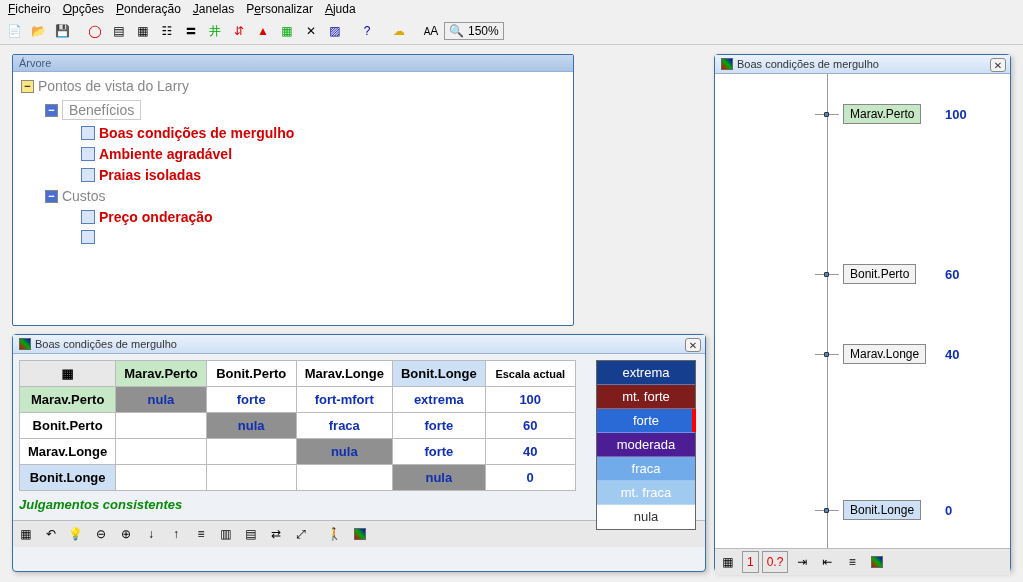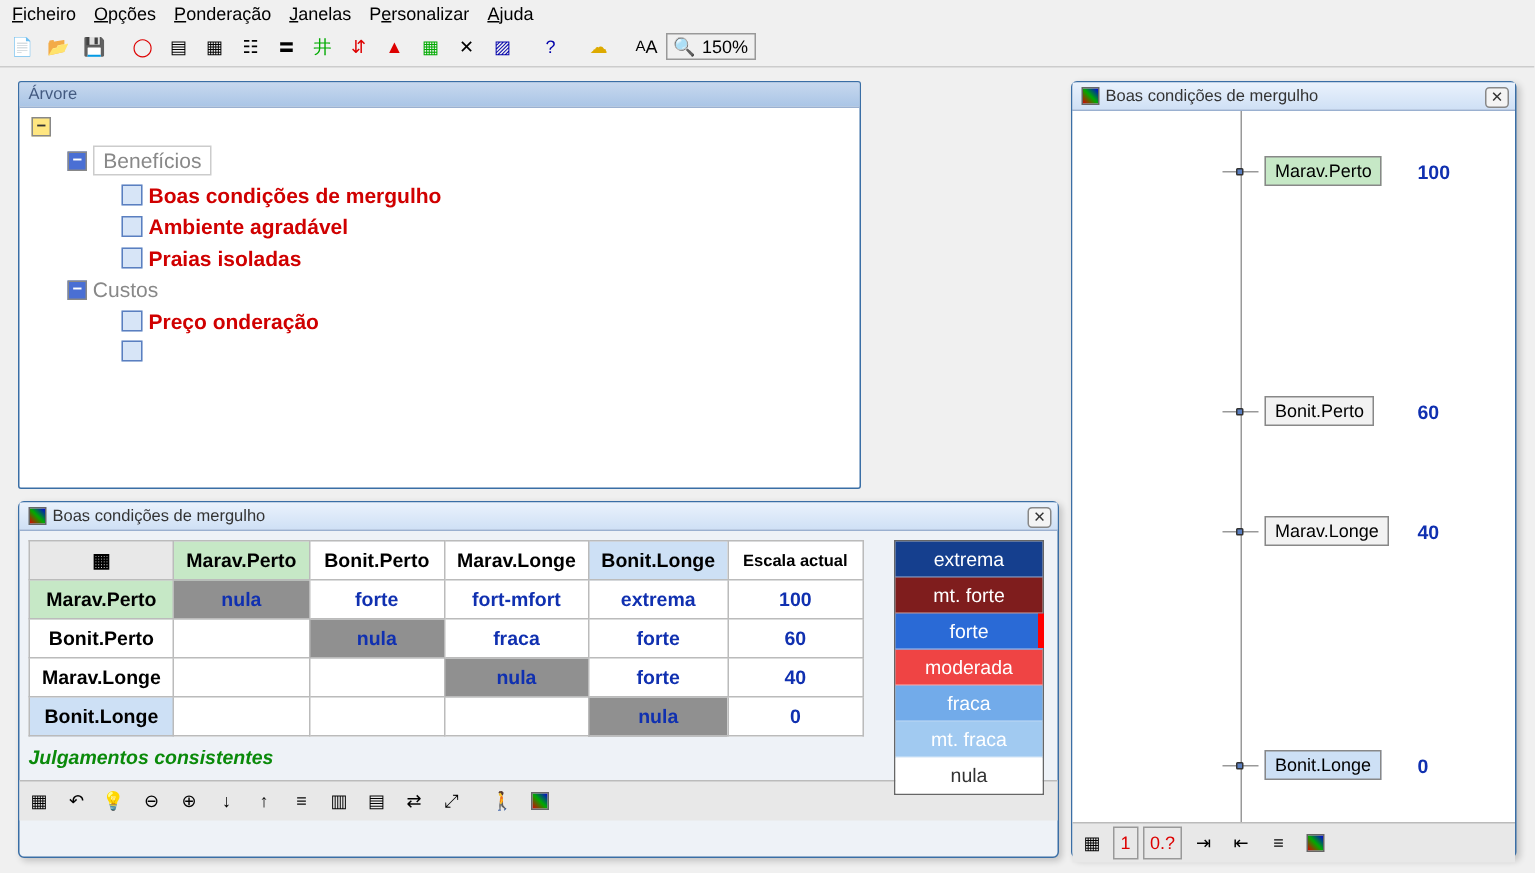--- a/index.html
+++ b/index.html
@@ -256,20 +256,21 @@
     <span>🔍</span>
     <span>150%</span>
   </span>
 </div>
 
 <div class="tree-panel">
   <div class="titlebar">Árvore</div>
   <div class="tree-body tree">
     <div class="root-lbl">
       <span class="minus-box">−</span>
+      <span>Pontos de vista do Larry</span>
     </div>
     <div class="tree-line indent1">
       <span class="minus-box blue">−</span>&nbsp;
       <span class="gray" style="border:1px solid #ccc;padding:1px 6px;">Benefícios</span>
     </div>
     <div class="tree-line indent2">
         <span class="node-box"></span>
         <span class="red">Boas condições de mergulho</span>
       </div>
     <div class="tree-line indent2">
@@ -343,21 +344,21 @@
         <td class="cell-nula">nula</td>
         <td>0</td>
       </tr>
     </tbody>
       </table>
 
     <div class="scale-legend">
       <div style="background:#153f8e">extrema</div>
       <div style="background:#7f1d1d">mt. forte</div>
       <div style="background:#2a6ad6;position:relative"><span>forte</span><span style="position:absolute;right:-1px;top:0;bottom:0;width:4px;background:#f00"></span></div>
-      <div style="background:#ef4444">moderada</div>
+      <div style="background:#4c1d95">moderada</div>
       <div style="background:#72abea">fraca</div>
       <div style="background:#a1caf1">mt. fraca</div>
       <div style="background:#fff;color:#333">nula</div>
     </div>
 
     <div class="consistent">Julgamentos consistentes</div>
   </div>
   <div class="bottom-tb">
     <span class="tb-btn">▦</span>
     <span class="tb-btn">↶</span>

